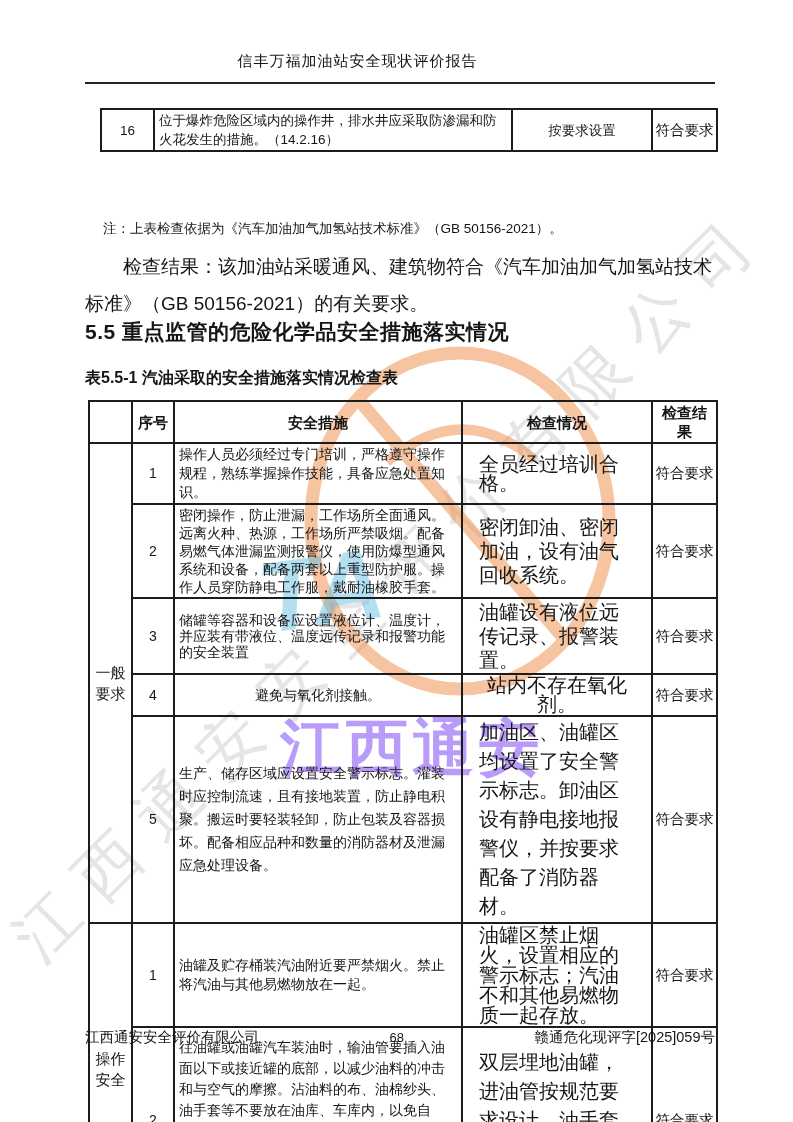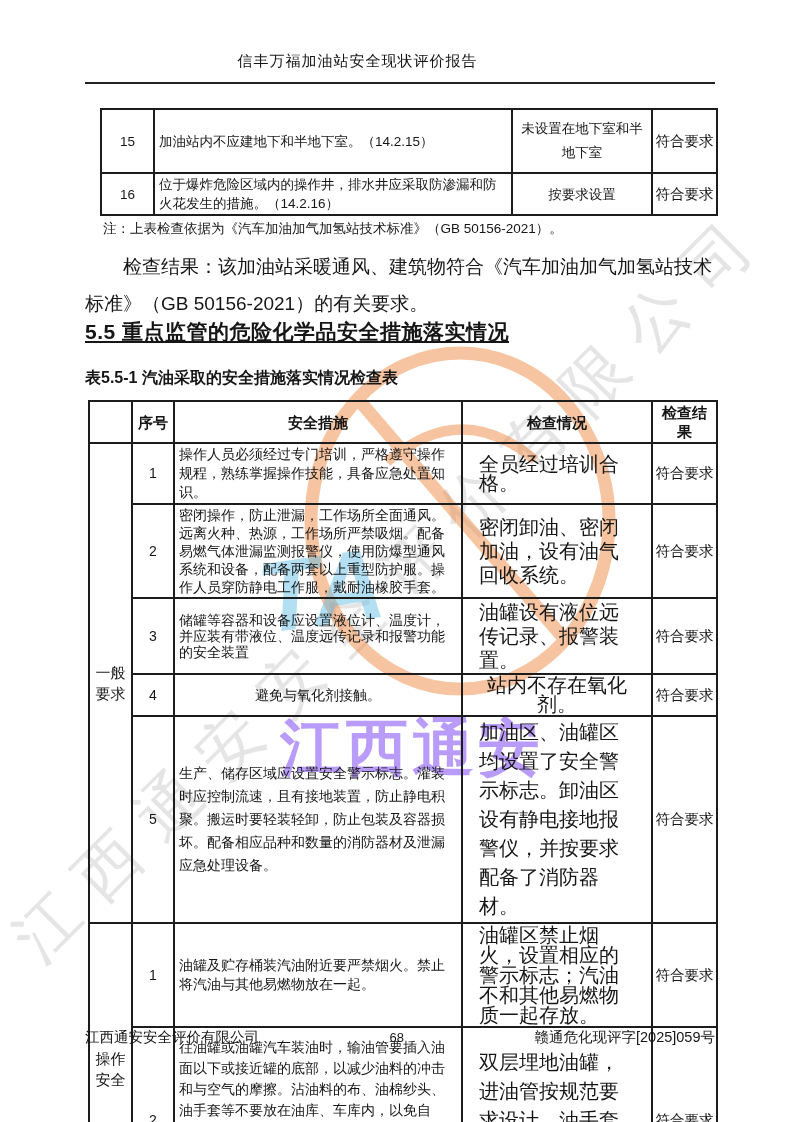--- a/index.html
+++ b/index.html
@@ -28,21 +28,21 @@
   .group-cell{text-align:center; font-size:15px; padding:0;}
   .group-cell span{display:inline-block; width:32px; line-height:21px; word-break:break-all;}
   .lh16{line-height:16px}.lh18{line-height:18px}.lh20{line-height:20px}
   .lh21{line-height:21px}.lh23{line-height:23px}.lh24{line-height:24px}
   .lh29{line-height:29px}
   
   .table-note{position:absolute; top:220px; left:103px; width:612px; font-size:13.5px;}
   .result-para{position:absolute; top:248px; left:85px; width:630px; margin:0;
     font-size:19px; line-height:37px; text-indent:2em; word-break:break-all;}
   .section-heading{position:absolute; top:318px; left:85px; width:660px; margin:0;
-    font-size:21px; font-weight:bold; letter-spacing:0.5px;text-decoration:underline;}
+    font-size:21px; font-weight:bold; letter-spacing:0.5px;}
   .table-caption{position:absolute; top:368px; left:85px; width:628px;
     text-align:left; font-size:16px; font-weight:bold;}
   
   .doc-footer{position:absolute; top:1028px; left:85px; width:630px;
     display:flex; justify-content:space-between; align-items:baseline;}
   .footer-company,.footer-docnum{font-size:14.5px;}
   .footer-page{font-size:13px;}
   
   .wm{position:absolute; z-index:1; pointer-events:none;}
   .wm-diagonal{left:390px; top:585px; transform:translate(-50%,-50%) rotate(-45deg);
@@ -73,26 +73,20 @@
     <div class="header-rule"></div>
 
     <table class="top-table">
       <colgroup>
           <col style="width:53px">
           <col style="width:358px">
           <col style="width:140px">
           <col style="width:65px">
         </colgroup>
       <tbody>
-          <tr style="height:64px">
-        <td class="num">15</td>
-        <td>加油站内不应建地下和半地下室。（14.2.15）</td>
-        <td class="center lh24">未设置在地下室和半地下室</td>
-        <td class="r">符合要求</td>
-      </tr>
       <tr style="height:41px">
         <td class="num">16</td>
         <td>位于爆炸危险区域内的操作井，排水井应采取防渗漏和防火花发生的措施。（14.2.16）</td>
         <td class="center">按要求设置</td>
         <td class="r">符合要求</td>
       </tr>
     </tbody>
       </table>
 
     <div class="table-note">注：上表检查依据为《汽车加油加气加氢站技术标准》（GB 50156-2021）。</div>

